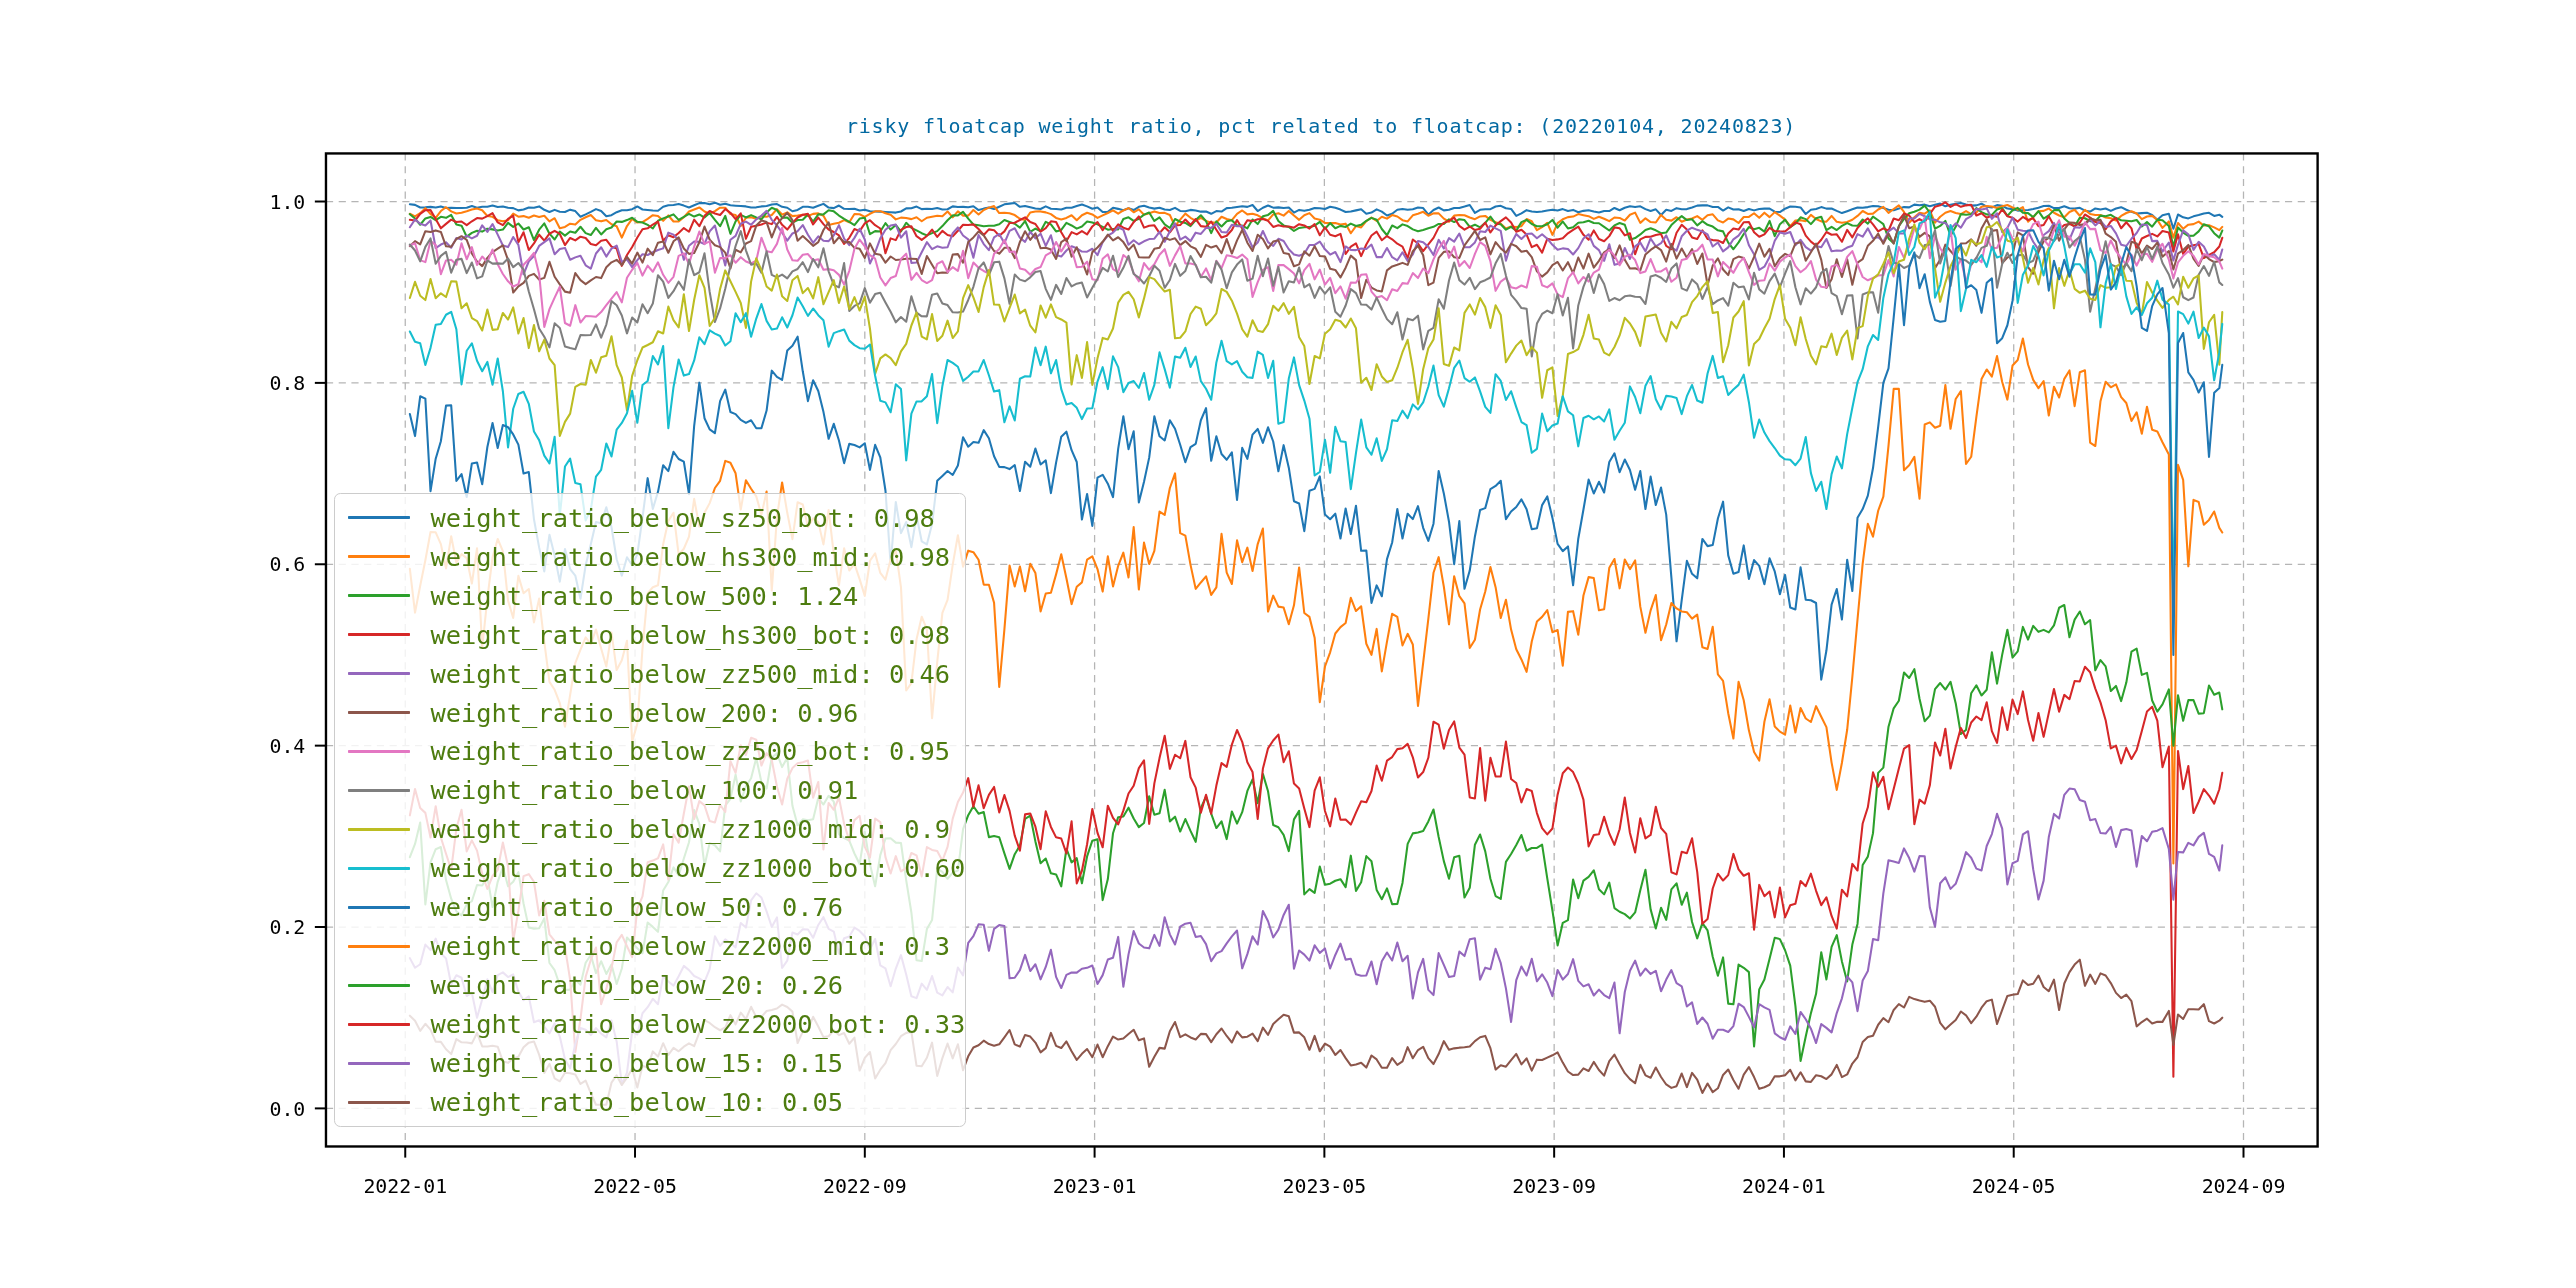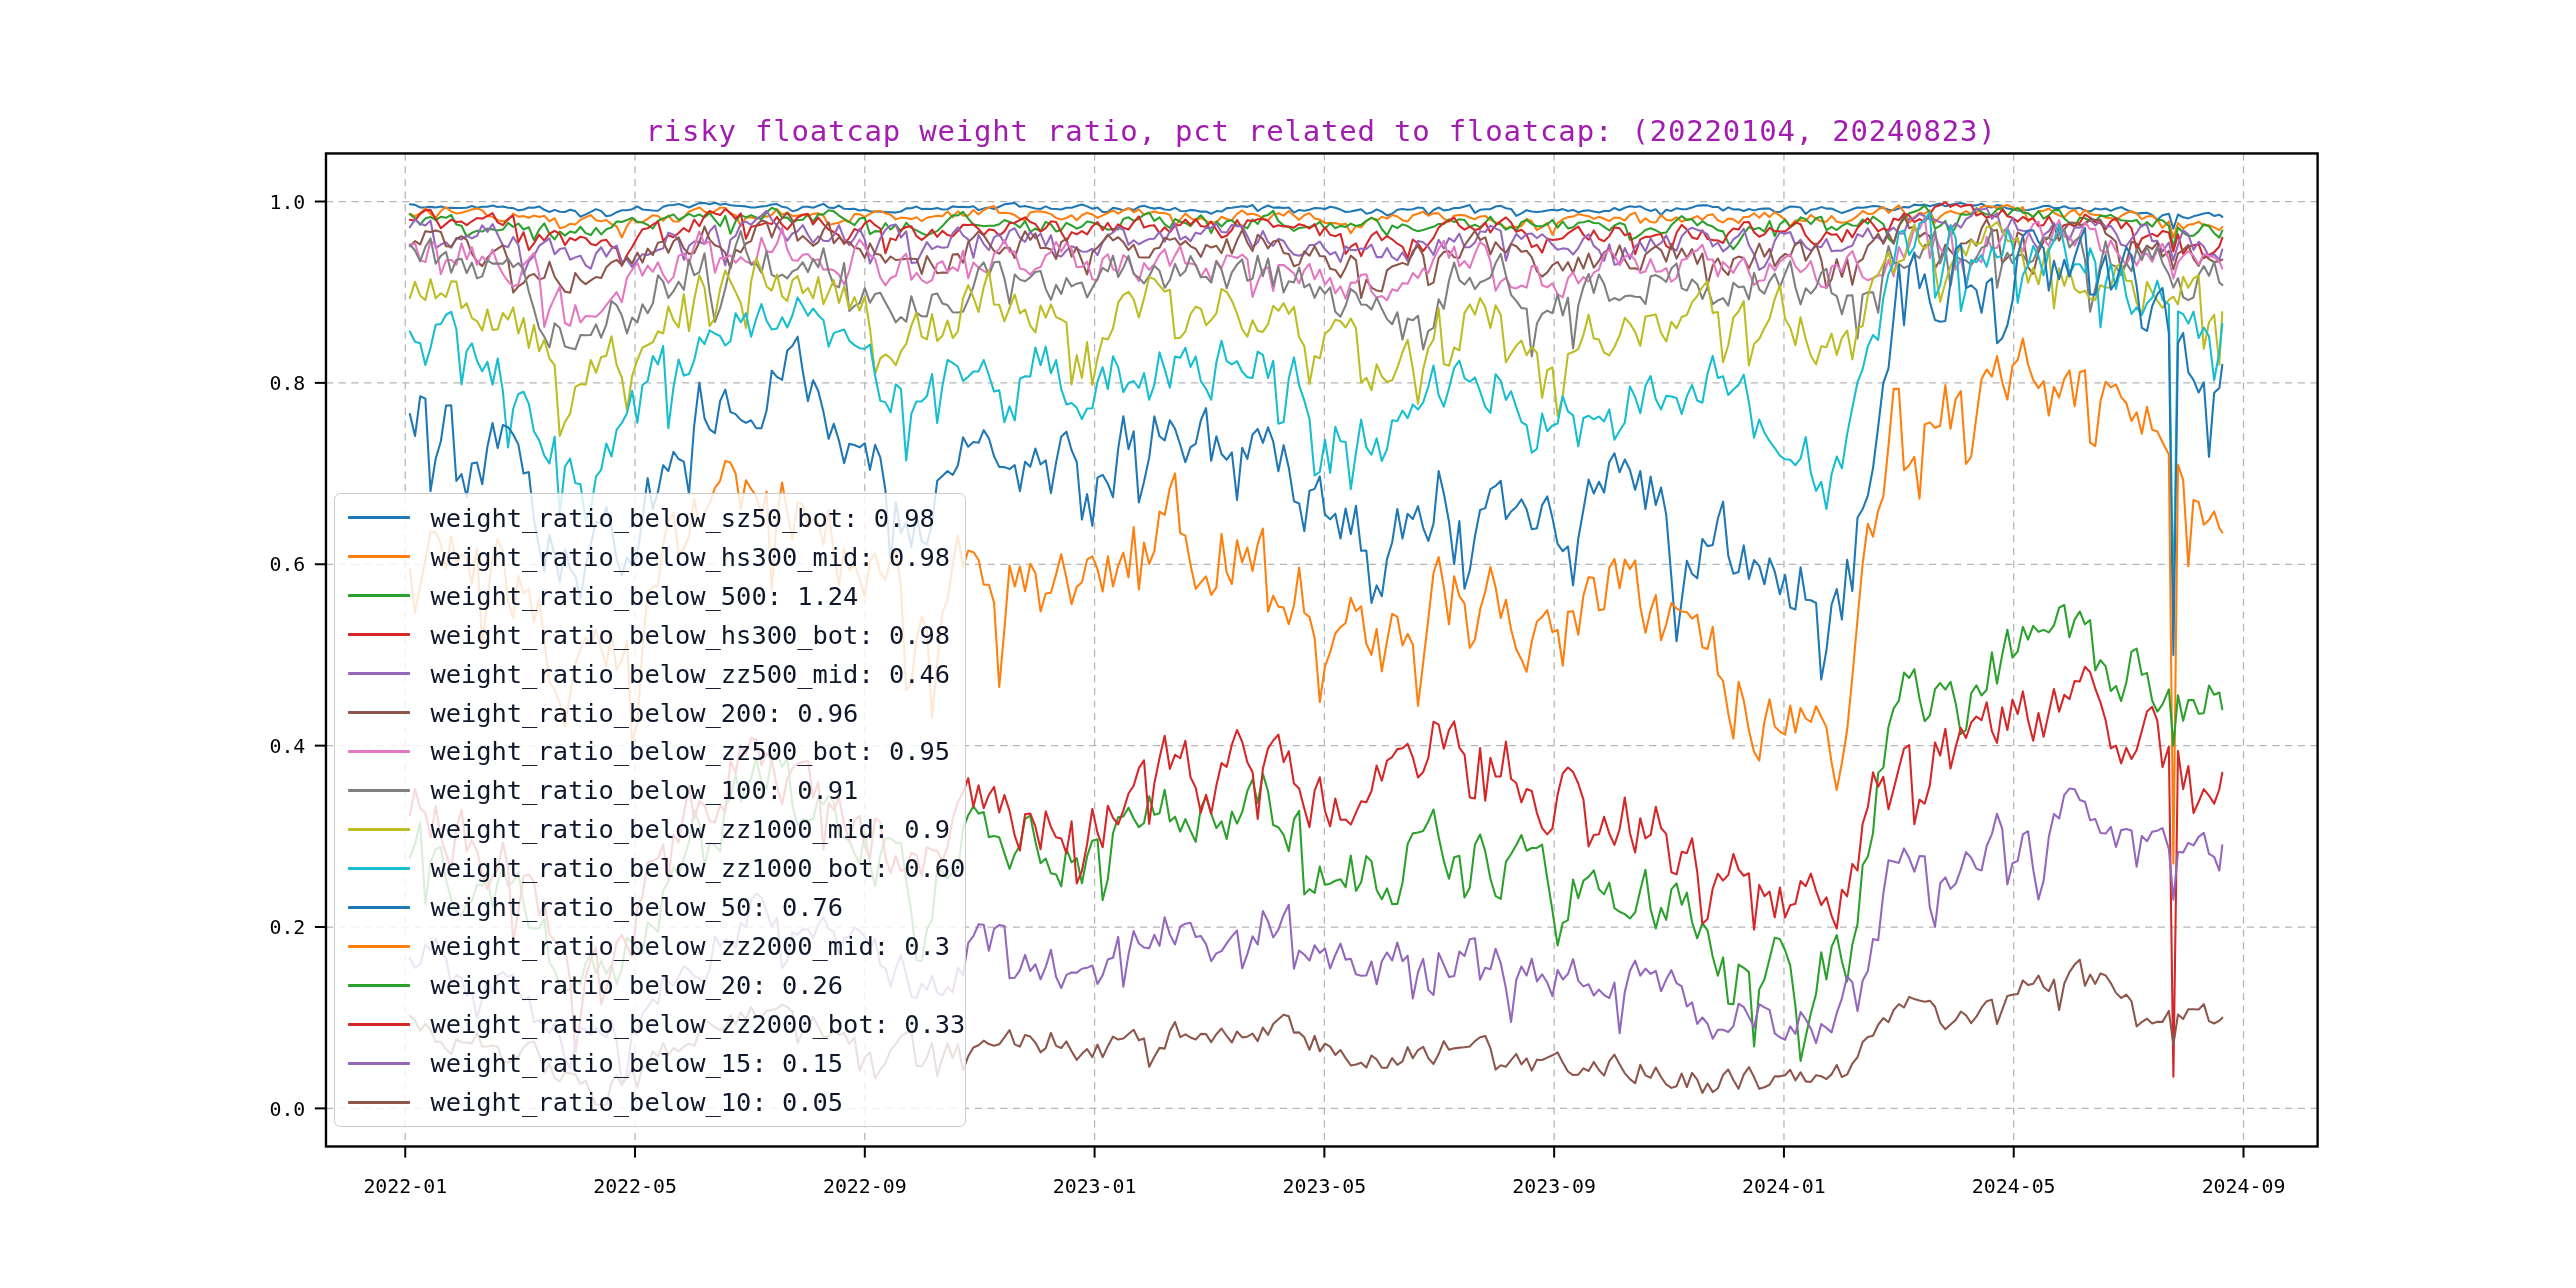--- a/index.html
+++ b/index.html
@@ -1,29 +1,29 @@
 <!DOCTYPE html>
 <html style="font-size:12.7px"><head>
 <meta charset="utf-8">
 <style>
   html,body{margin:0;padding:0;background:#ffffff;}
   body{width:2576px;height:1288px;position:relative;overflow:hidden;
        font-family:"DejaVu Sans Mono", monospace;}
   #chart-wrap{position:absolute;left:0;top:0;width:2576px;height:1288px;}
   svg{position:absolute;left:0;top:0;}
   #chart-title{position:absolute;top:114px;left:1321px;transform:translateX(-50%);
-       font-size:29px;color:#a21caf;white-space:nowrap;letter-spacing:0.8px;}
+       font-size:20px;color:#0369a1;white-space:nowrap;letter-spacing:0.8px;}
   #legend{position:absolute;left:334px;top:493px;width:632px;height:634px;
        background:rgba(255,255,255,0.82);border:1.6px solid #cccccc;border-radius:6.4px;
        box-sizing:border-box;display:flex;flex-direction:column;justify-content:space-evenly;
        padding:3.2px 0;}
   .lrow{display:flex;align-items:center;height:37px;}
   .swatch{display:inline-block;width:62px;height:3.2px;margin-left:12.7px;margin-right:20.7px;
        flex:0 0 62px;border-radius:0.8px;}
-  .ltext{font-size:25.4px;color:#0f172a;white-space:nowrap;}
+  .ltext{font-size:25.4px;color:#4d7c0f;white-space:nowrap;}
 </style>
 </head>
 <body>
 
 <div id="chart-wrap">
   <svg id="plot-svg" width="2576" height="1288" viewBox="0 0 3240 1620">
       <defs>
         <clipPath id="plotclip">
           <rect x="410" y="193" width="2505" height="1249"></rect>
         </clipPath>

